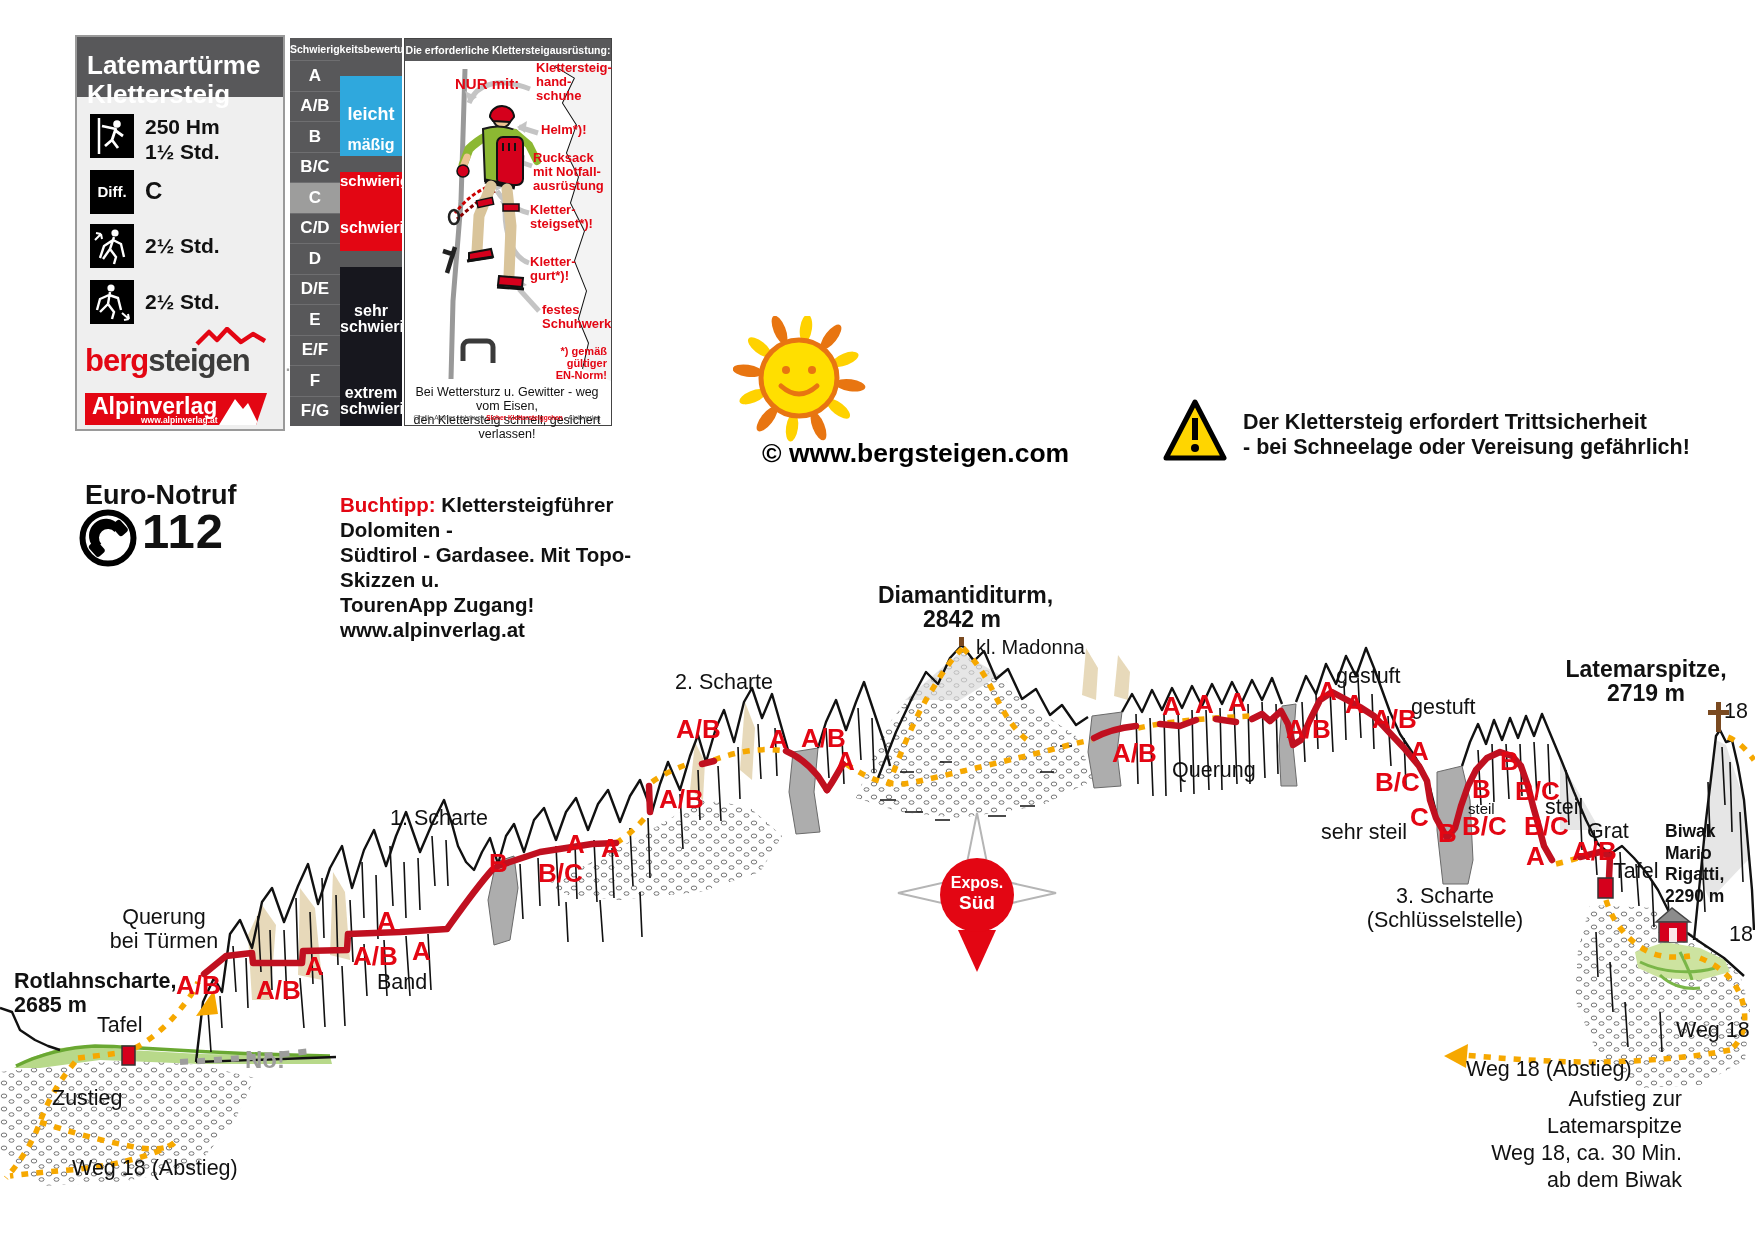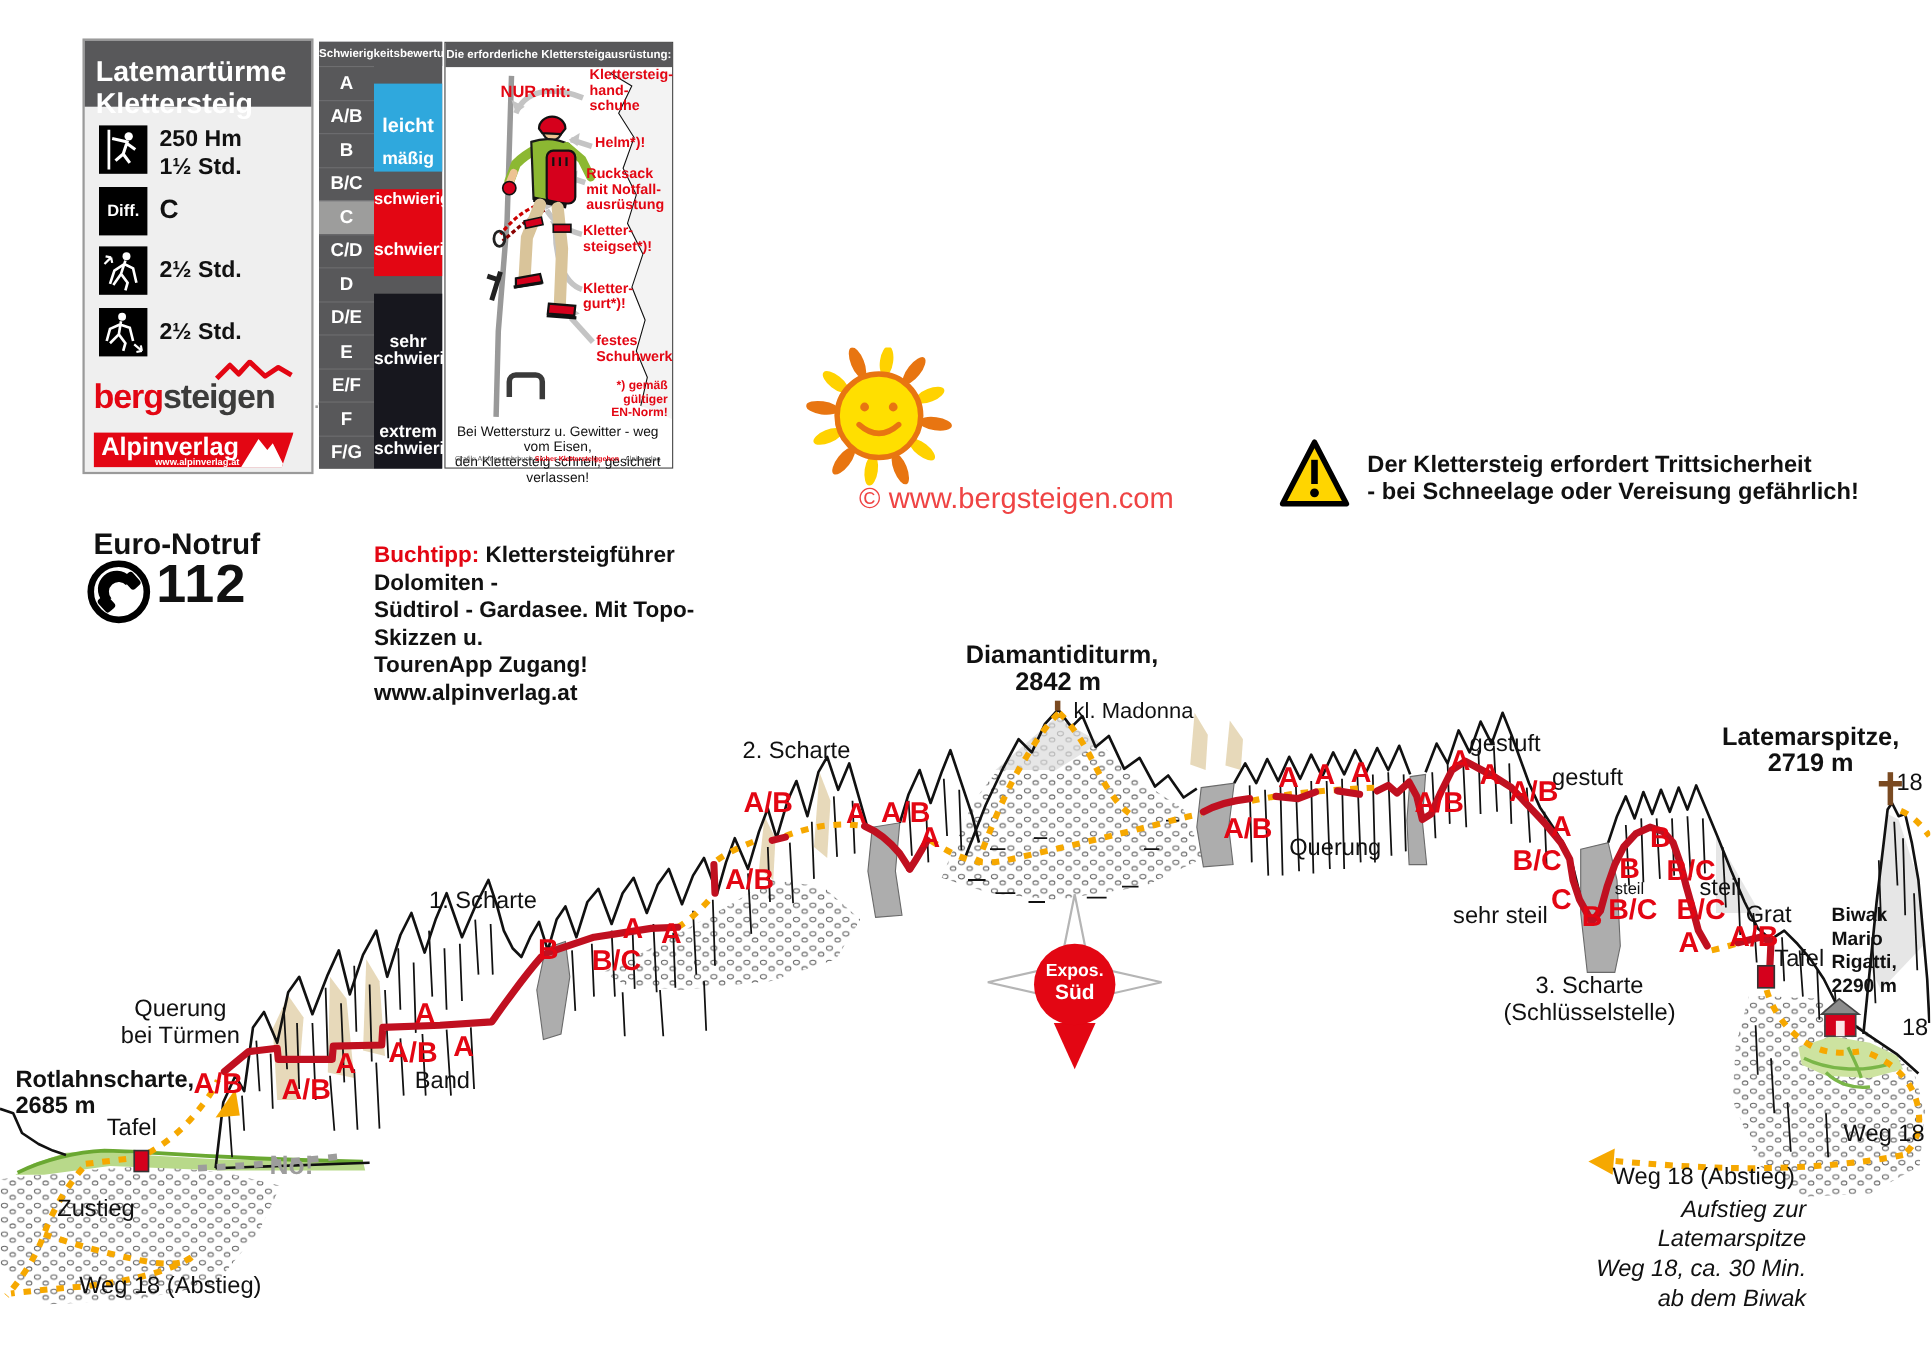--- a/index.html
+++ b/index.html
@@ -51,21 +51,21 @@
             text-align:center;line-height:22px;}
   .eq-lbl{position:absolute;color:#e30613;font-weight:bold;font-size:13px;line-height:14px;white-space:pre-line;}
   .eq-foot{position:absolute;left:2px;top:346px;width:200px;text-align:center;font-size:12.5px;
            line-height:14px;color:#111;white-space:pre-line;}
   .eq-credit{position:absolute;left:2px;top:375px;width:200px;text-align:center;font-size:6.5px;color:#555;}
   .eq-credit .r{color:#e30613;font-weight:bold;}
 
   
   .buchtipp{position:absolute;left:340px;top:492px;width:300px;font-size:20.5px;font-weight:bold;line-height:25px;}
   .buchtipp .r{color:#e30613;}
-  .copyright{position:absolute;left:762px;top:438px;font-size:26.5px;font-weight:normal;color:#ef4444;margin-left:19px;}
+  .copyright{position:absolute;left:762px;top:438px;font-size:26.5px;font-weight:bold;color:#000000;}
   .warn-txt{position:absolute;left:1243px;top:410px;font-size:21.5px;font-weight:bold;line-height:25px;white-space:pre-line;}
 
   
   .lbl{position:absolute;font-size:21.5px;line-height:24px;color:#111;white-space:pre-line;}
   .lbl.b{font-weight:bold;}
   .lbl.ctr{text-align:center;}
   .lbl.rt{text-align:right;}
   .g{position:absolute;color:#e30613;font-weight:bold;font-size:26px;line-height:26px;}
   .gray-lbl{position:absolute;color:#9d9d9c;font-weight:bold;font-size:24px;}
   .sm15{font-size:15px;line-height:16px;}
@@ -445,21 +445,21 @@
   <div class="lbl b ctr pre" style="left:1565px;top:657px;width:162px;font-size:23px;">Latemarspitze,
 2719 m</div>
   <div class="lbl" style="left:1724px;top:699px;">18</div>
   <div class="lbl biwak-lbl pre" style="left:1665px;top:821px;">Biwak
 Mario
 Rigatti,
 2290 m</div>
   <div class="lbl" style="left:1729px;top:922px;">18</div>
   <div class="lbl" style="left:1676px;top:1018px;">Weg 18</div>
   <div class="lbl" style="left:1466px;top:1057px;">Weg 18 (Abstieg)</div>
-  <div class="lbl rt pre" style="left:1390px;top:1086px;width:252px;line-height:27px;font-style:italic;">Aufstieg zur
+  <div class="lbl rt pre" style="left:1430px;top:1086px;width:252px;line-height:27px;">Aufstieg zur
 Latemarspitze
 Weg 18, ca. 30 Min.
 ab dem Biwak</div>
 
   <div class="g" style="left:176px;top:972px;">A/B</div>
   <div class="g" style="left:256px;top:977px;">A/B</div>
   <div class="g" style="left:305px;top:953px;">A</div>
   <div class="g" style="left:353px;top:943px;">A/B</div>
   <div class="g" style="left:412px;top:938px;">A</div>
   <div class="g" style="left:377px;top:908px;">A</div>

